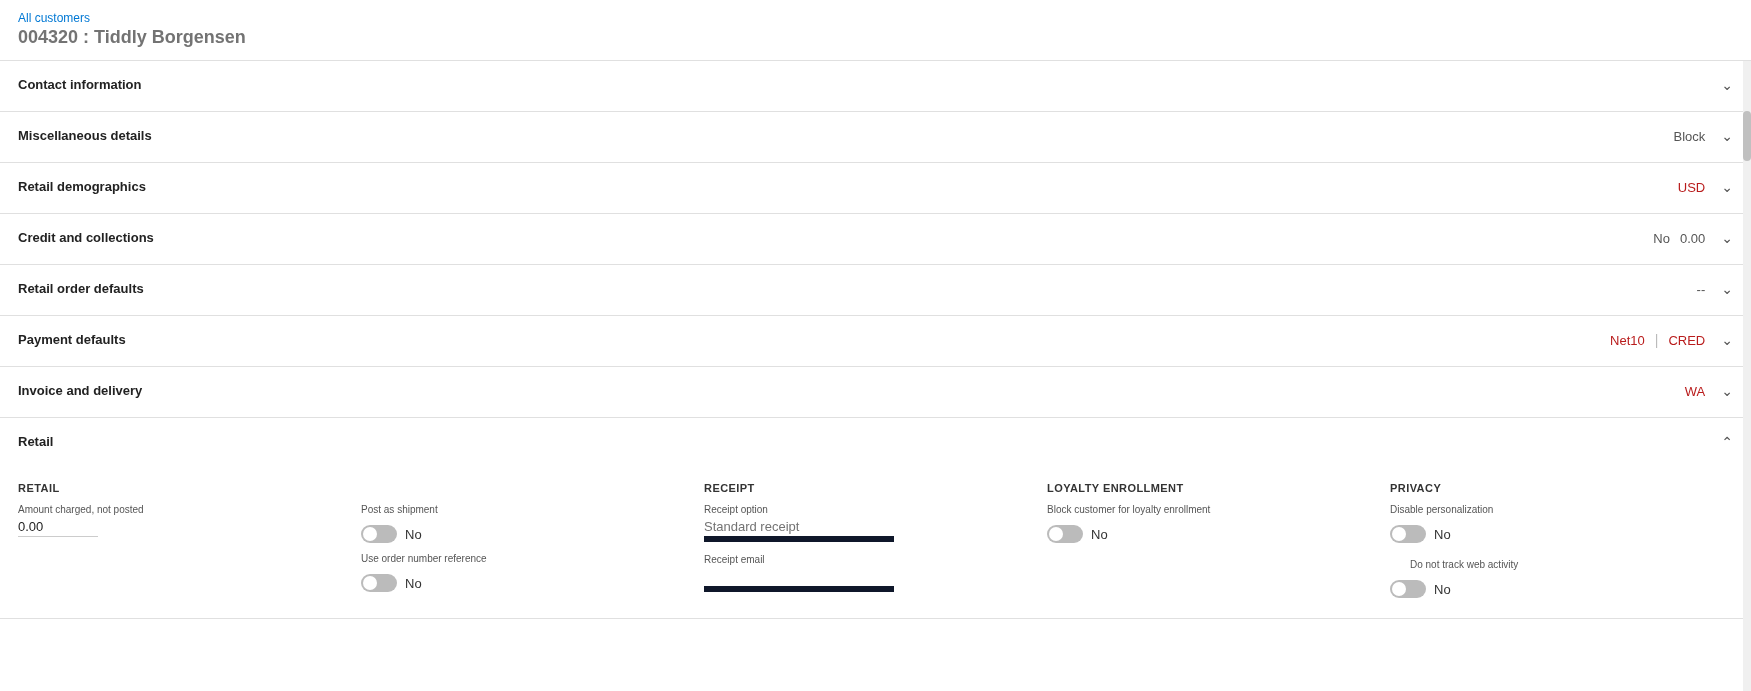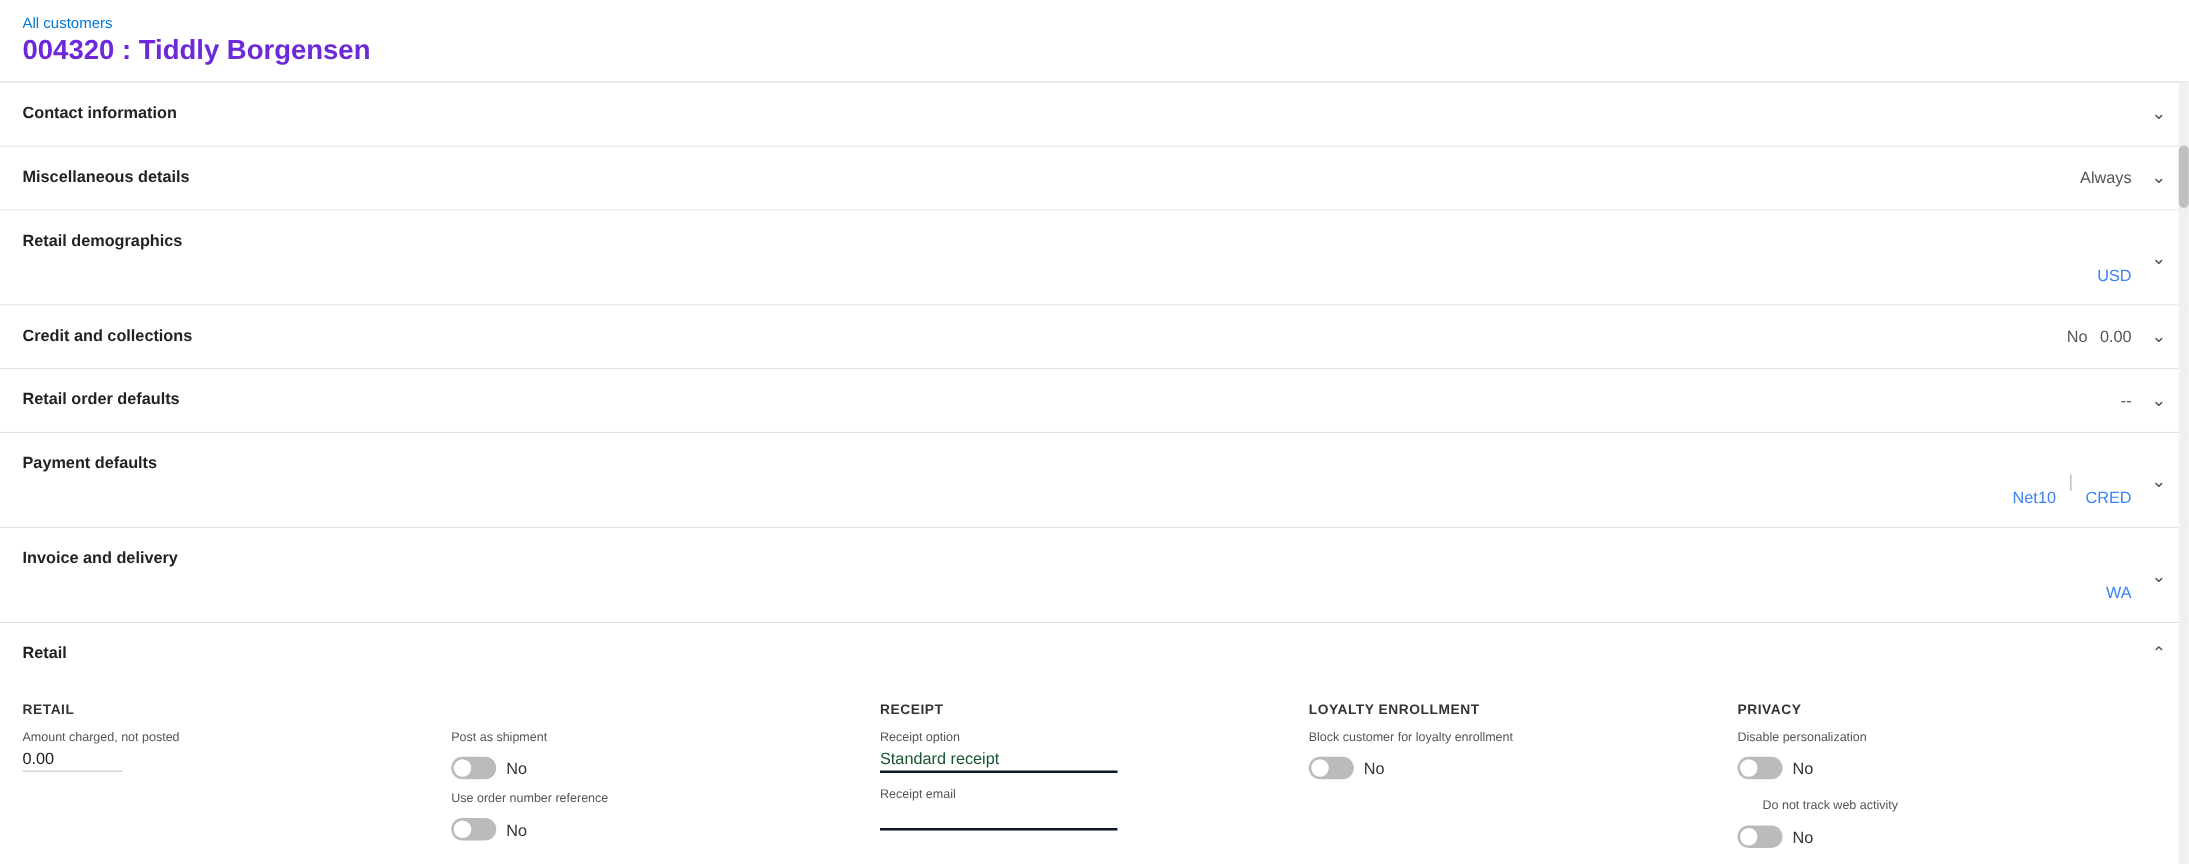--- a/index.html
+++ b/index.html
@@ -24,23 +24,23 @@
       background: #fff;
       border-bottom: 1px solid #e0e0e0;
     }
     .breadcrumb-link {
       color: #0078d4;
       font-size: 12px;
       cursor: pointer;
       text-decoration: none;
     }
     .page-title {
-      font-size: 22px;
+      font-size: 18px;
       font-weight: 600;
-      color: #6d28d9;
+      color: #737373;
       margin-top: 2px;
     }
     .content-area {
       flex: 1;
       overflow-y: auto;
       background: #fff;
     }
     .section {
       border-bottom: 1px solid #e0e0e0;
     }
@@ -62,22 +62,21 @@
     .section-meta {
       display: flex;
       align-items: center;
       gap: 10px;
       font-size: 13px;
     }
     .section-meta-value {
       color: #555;
     }
     .section-meta-value.blue {
-      color: #3b82f6;
-      margin-top: 28px;
+      color: #b91c1c;
     }
     .chevron-icon {
       font-size: 14px;
       color: #555;
       margin-left: 6px;
     }
     .section-body {
       padding: 14px 18px 20px 18px;
       background: #fff;
     }
@@ -137,23 +136,23 @@
       top: 2px;
       left: 2px;
       transition: left 0.2s;
     }
     .toggle-label {
       font-size: 13px;
       color: #333;
     }
     .select-field {
       border: none;
-      border-bottom: 2px solid #0f172a;
-      font-size: 13px;
-      color: #14532d;
+      border-bottom: 6px solid #0f172a;
+      font-size: 13px;
+      color: #737373;
       background: transparent;
       width: 180px;
       padding-bottom: 2px;
       outline: none;
     }
     .scrollbar-track {
       position: absolute;
       right: 0;
       top: 0;
       width: 8px;
@@ -191,21 +190,21 @@
         <div class="section-meta">
           <span class="chevron-icon">⌄</span>
         </div>
       </div>
     </div>
 
     <div class="section">
       <div class="section-header">
         <span class="section-title">Miscellaneous details</span>
         <div class="section-meta">
-          <span class="section-meta-value">Always</span>
+          <span class="section-meta-value">Block</span>
           <span class="chevron-icon">⌄</span>
         </div>
       </div>
     </div>
 
     <div class="section">
       <div class="section-header">
         <span class="section-title">Retail demographics</span>
         <div class="section-meta">
           <span class="section-meta-value blue">USD</span>

